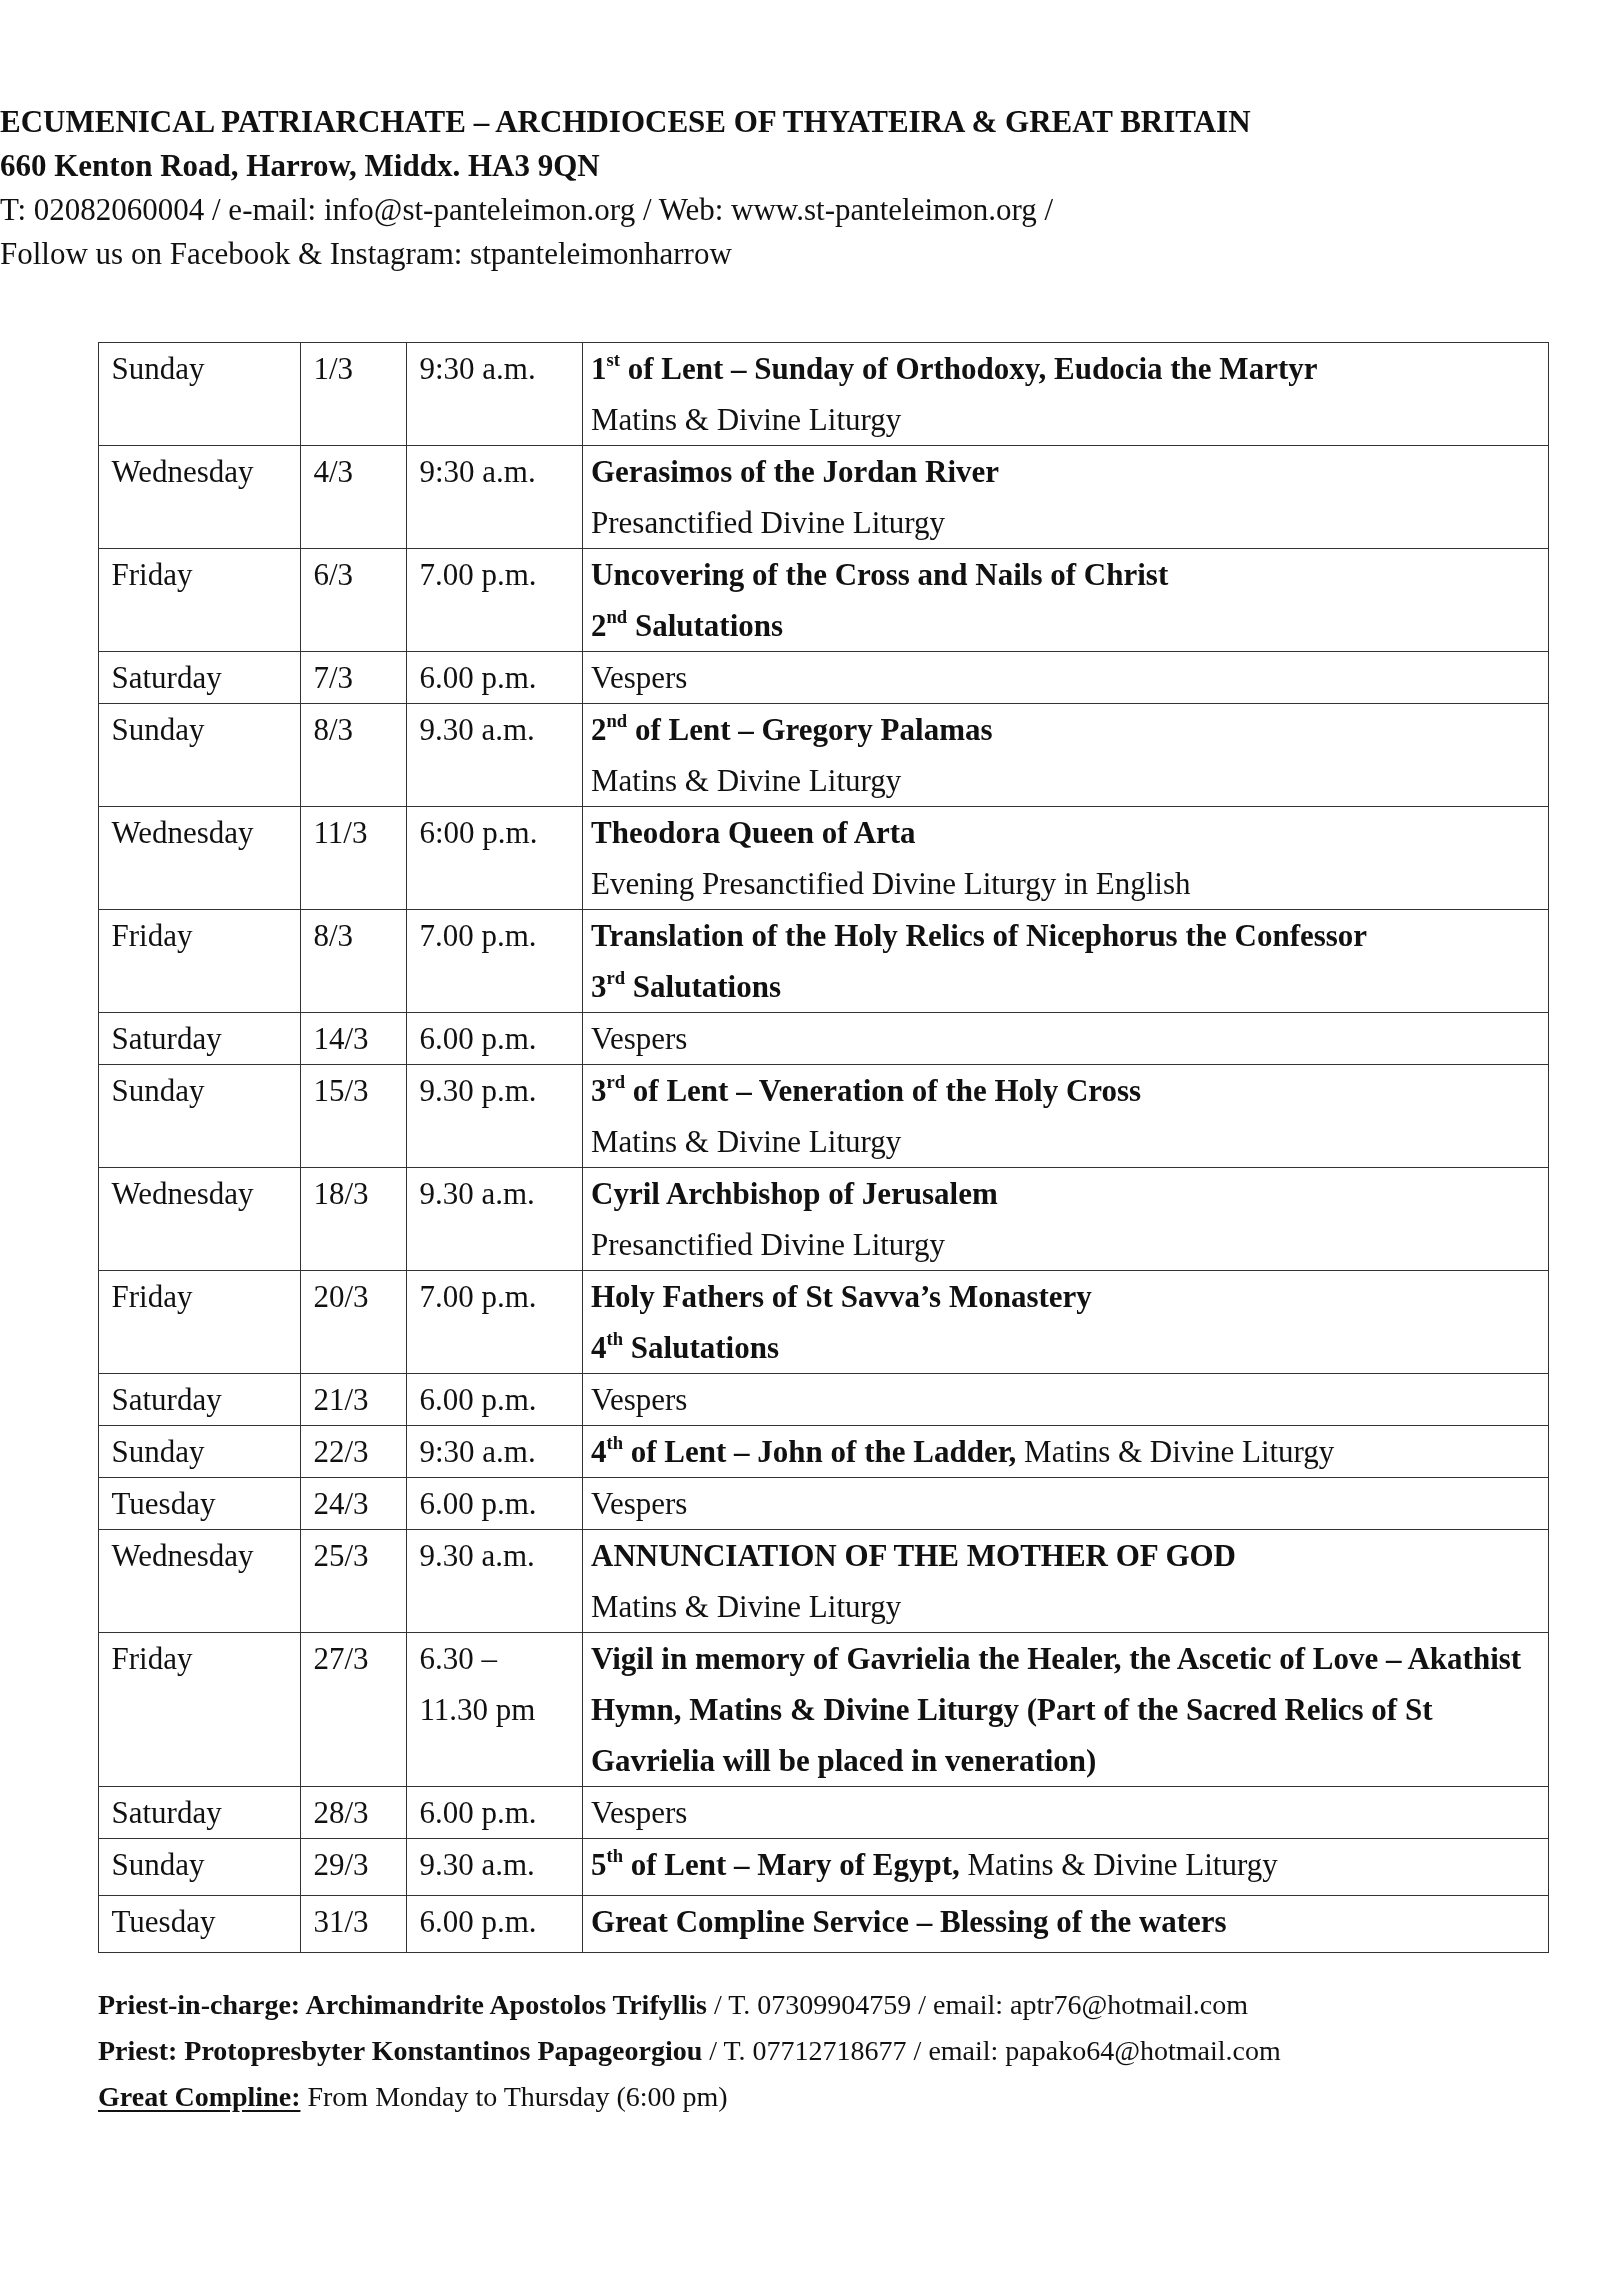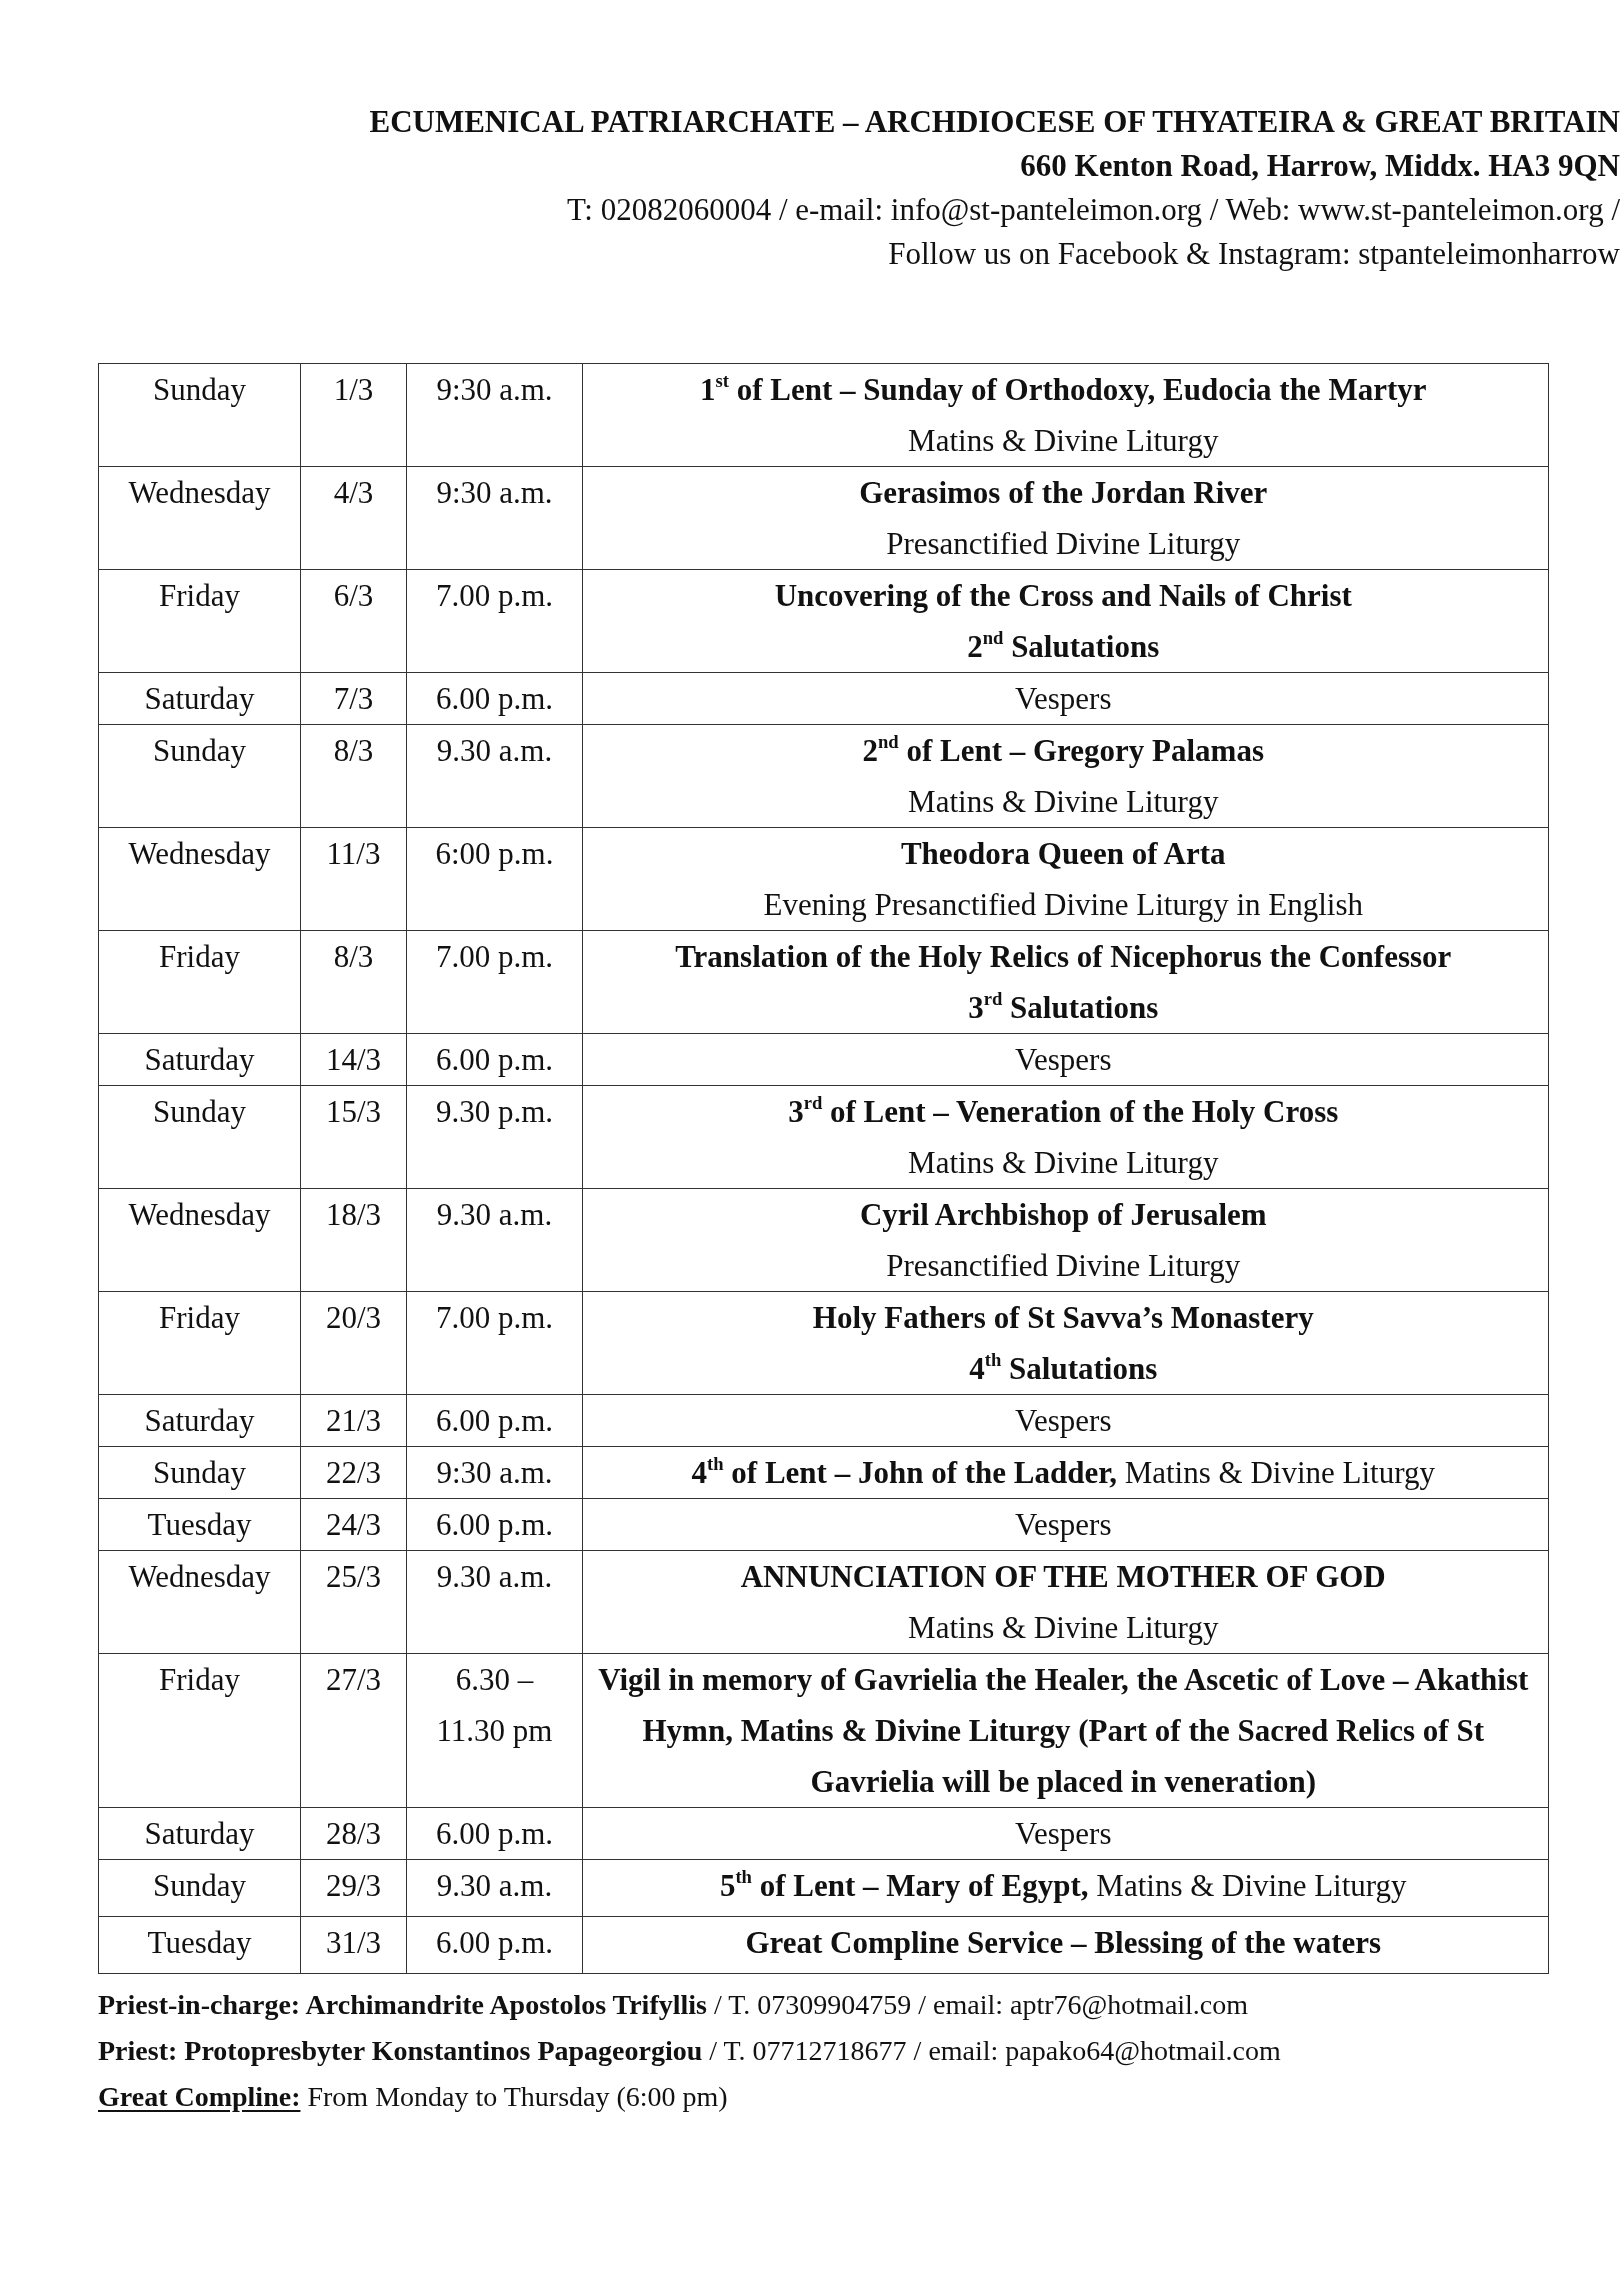--- a/index.html
+++ b/index.html
@@ -13,43 +13,42 @@
       position: relative;
       overflow: hidden;
       font-family: "Liberation Serif", "DejaVu Serif", serif;
       color: #111111;
     }
     .header {
       position: absolute;
       left: 0;
       top: 100px;
       width: 1620px;
-      text-align: right;
+      text-align: left;
     }
     .hline {
       font-size: 31px;
       line-height: 44px;
       height: 44px;
       white-space: nowrap;
     }
     .hline.bold { font-weight: bold; }
     .hline.title {
       font-weight: bold;
       text-decoration: underline;
       text-underline-offset: 3.6px;
       text-decoration-thickness: 1.8px;
     }
     .schedule {
       position: absolute;
       left: 98px;
-      top: 363px;
+      top: 342px;
       width: 1449px;
       border-collapse: collapse;
       table-layout: fixed;
-      text-align: center;
     }
     .schedule col.c-day { width: 202px; }
     .schedule col.c-date { width: 106px; }
     .schedule col.c-time { width: 176px; }
     .schedule col.c-desc { width: 966px; }
     .schedule td {
       border: 1.8px solid #333333;
       vertical-align: top;
       padding: 0 12.5px;
       font-size: 31px;

